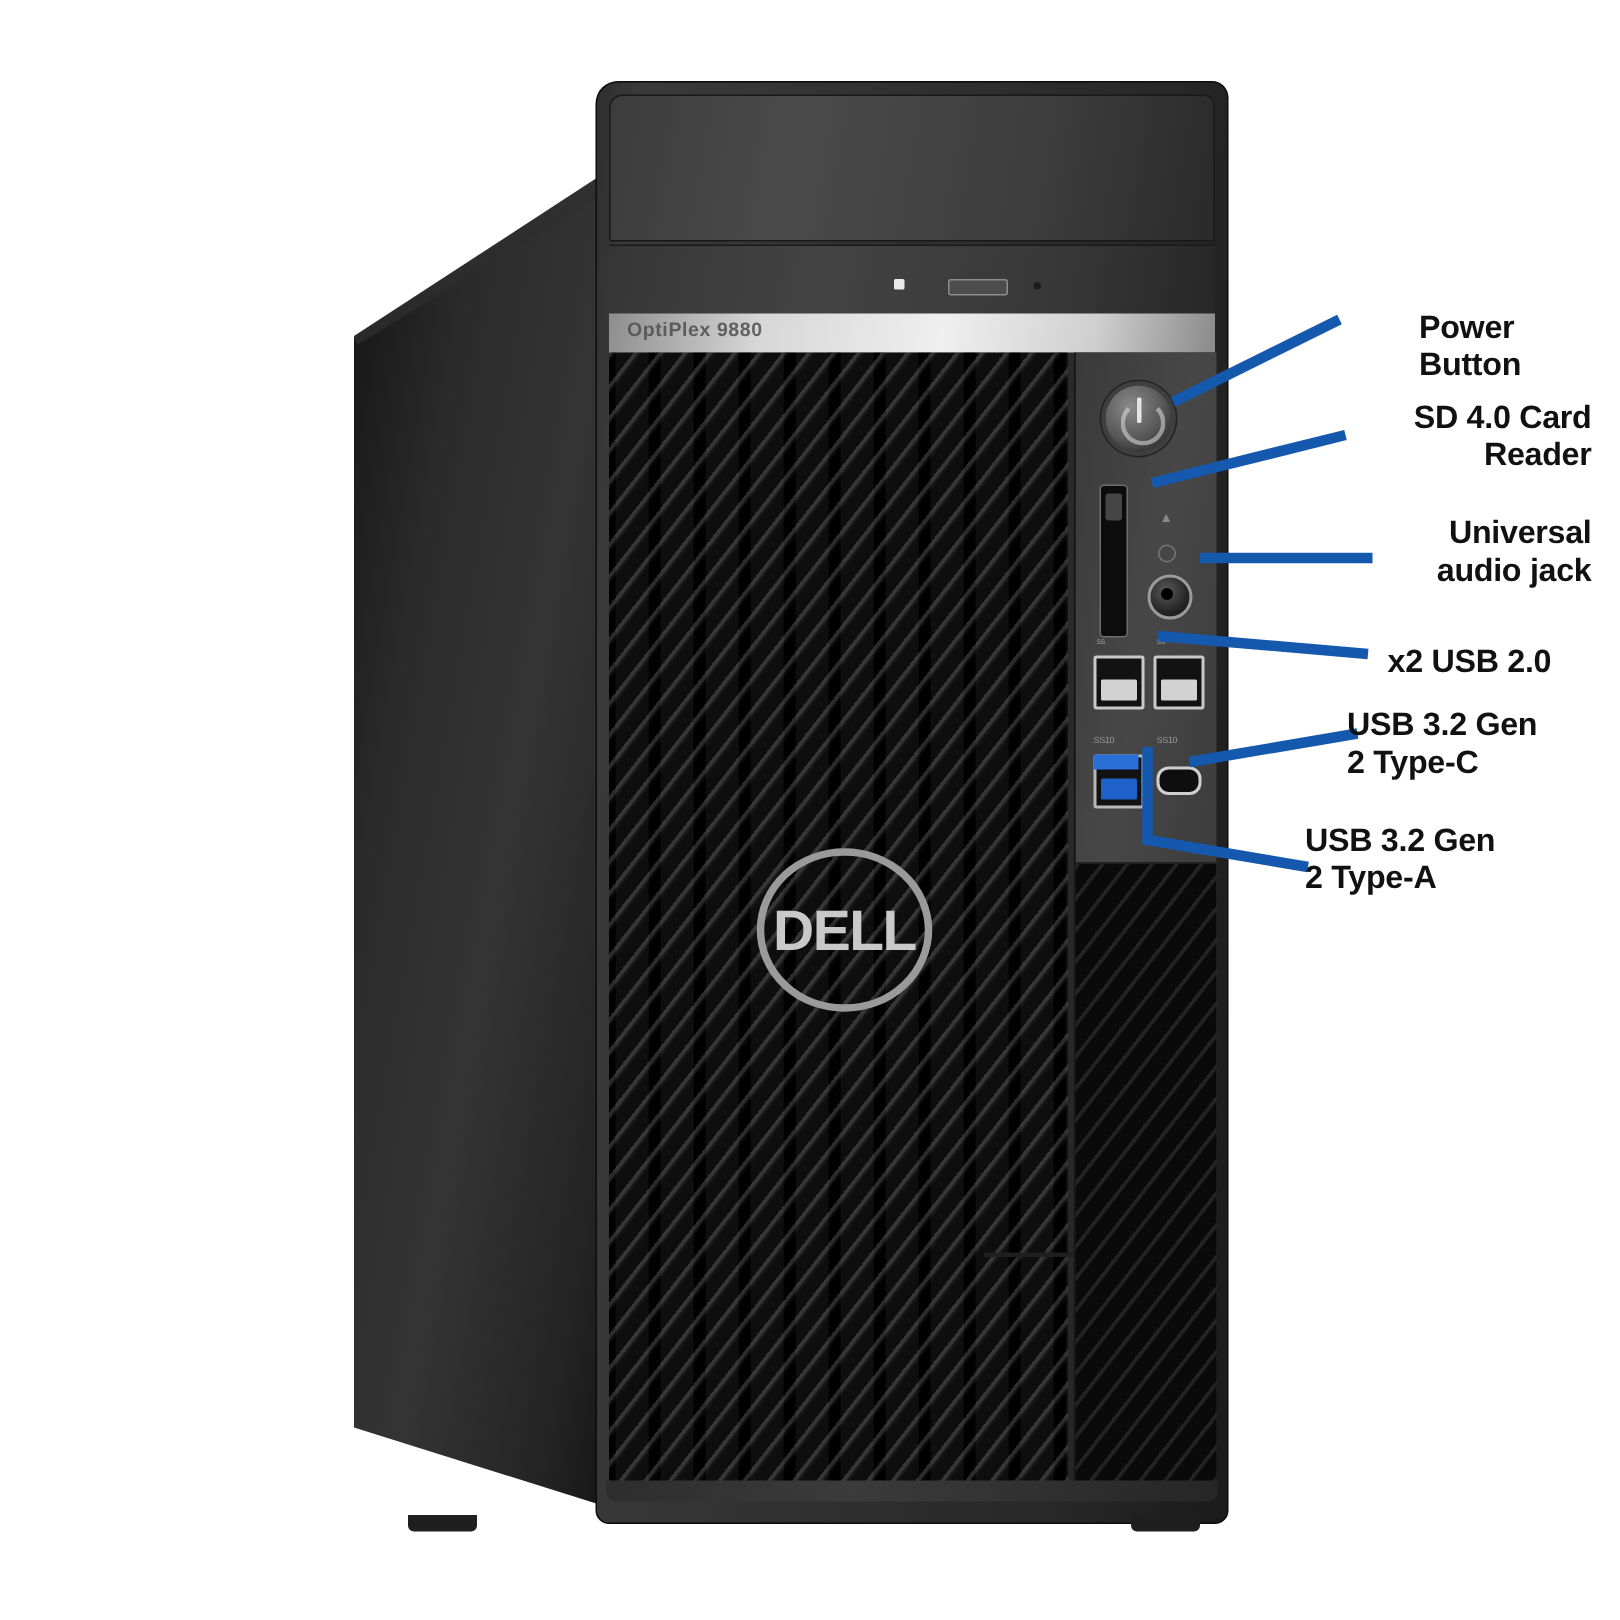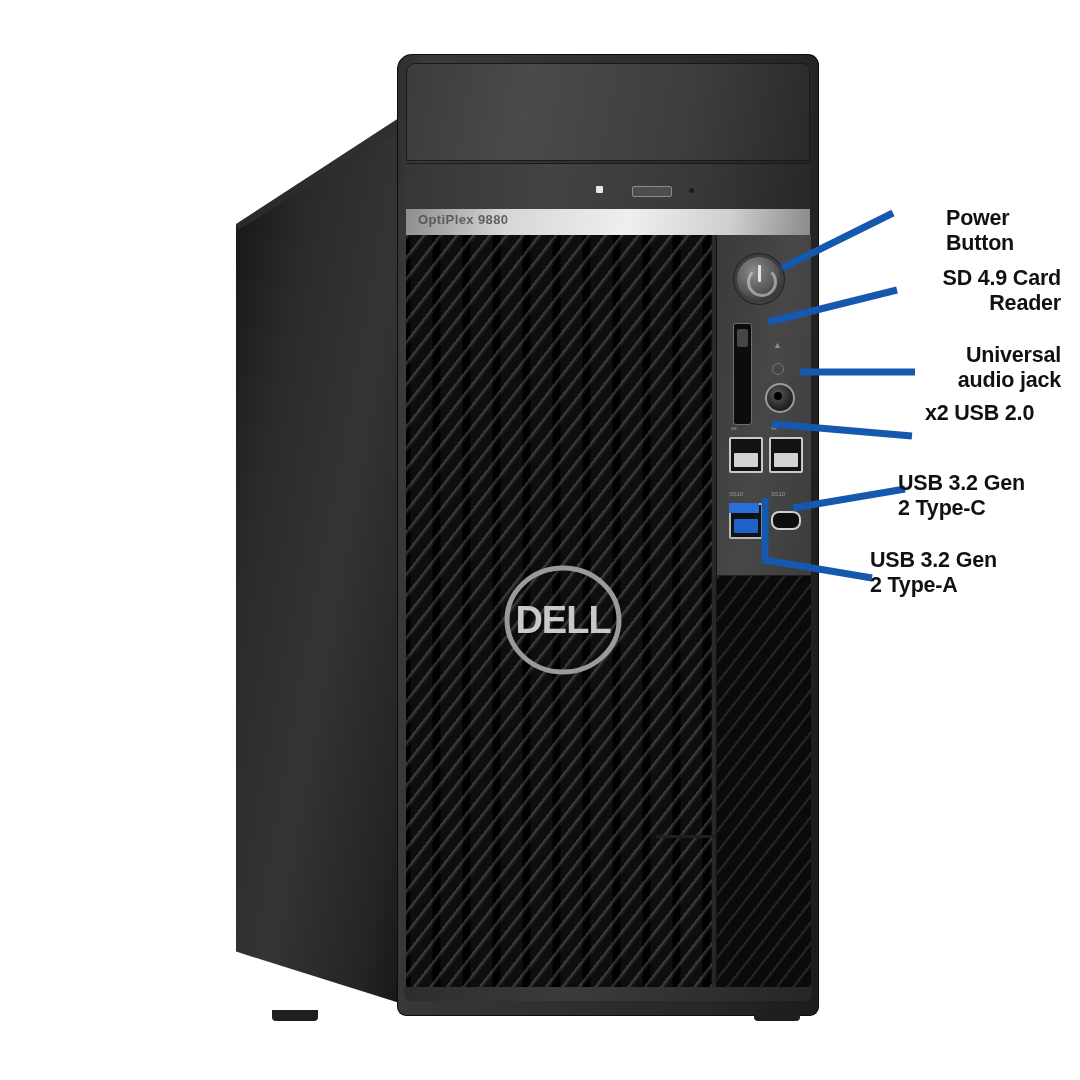--- a/index.html
+++ b/index.html
@@ -230,27 +230,27 @@
       <line x1="768" y1="322" x2="897" y2="290"></line>
       <line x1="800" y1="372" x2="915" y2="372"></line>
       <line x1="772" y1="424" x2="912" y2="436"></line>
       <line x1="793" y1="508" x2="905" y2="489"></line>
       <polyline points="765,498 765,560 872,578"></polyline>
     </g>
   </svg>
 
   <div class="lbl" style="left:946px; top:206px;">Power Button</div>
 
-  <div class="lbl r" style="left:856px; top:266px; width:205px;">SD 4.9 Card
+  <div class="lbl r" style="left:856px; top:266px; width:205px;">SD 4.0 Card
 Reader</div>
 
   <div class="lbl r" style="left:856px; top:343px; width:205px;">Universal
 audio jack</div>
 
-  <div class="lbl" style="left:925px; top:401px;">x2 USB 2.0</div>
+  <div class="lbl" style="left:925px; top:429px;">x2 USB 2.0</div>
 
   <div class="lbl c" style="left:898px; top:471px; width:175px;">USB 3.2 Gen
 2 Type-C</div>
 
   <div class="lbl c" style="left:870px; top:548px; width:185px;">USB 3.2 Gen
 2 Type-A</div>
 
 </div>
 
 </body></html>

